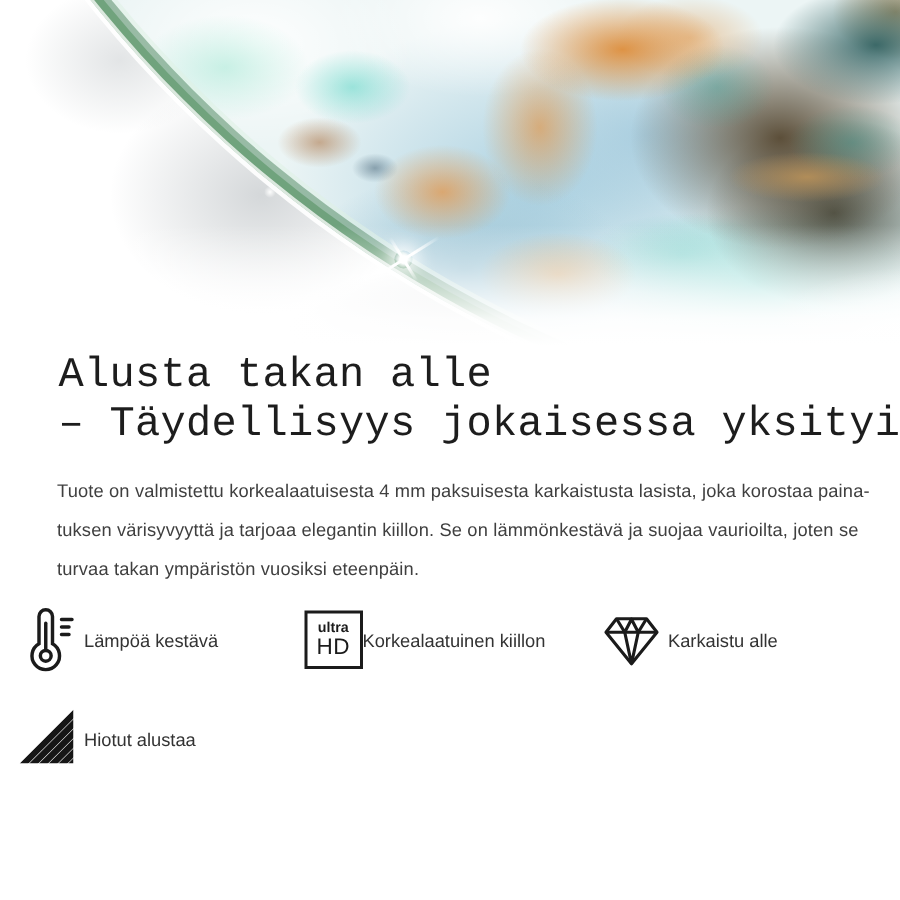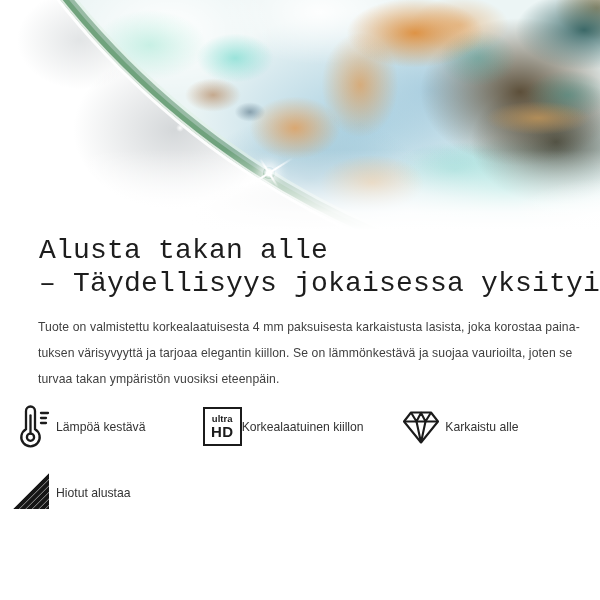--- a/index.html
+++ b/index.html
@@ -77,21 +77,21 @@
   }
   
   .features{display:grid;grid-template-columns:repeat(3,1fr);row-gap:18px;margin:10px 8px 0;}
   .feature{display:flex;align-items:center;}
   .ficon{height:48px;display:flex;align-items:center;justify-content:center;}
   .flabel{margin-top:3px;font-size:12.2px;color:#333333;line-height:15px;}
   svg.ic{display:block;}
   .uhd{width:35px;height:35px;border:2.5px solid #1b1b1b;display:flex;flex-direction:column;
     align-items:center;justify-content:center;background:#fff;}
   .uhd-top{font-size:9.5px;font-weight:700;line-height:10px;color:#1b1b1b;}
-  .uhd-hd{font-size:15px;font-weight:700;line-height:15px;color:#1b1b1b;letter-spacing:.3px;}
+  .uhd-hd{font-size:15px;font-weight:400;line-height:15px;color:#1b1b1b;letter-spacing:.3px;}
 </style>
 </head>
 <body>
 
 <div>
 
   <div class="hero">
     <div class="shadow sh1"></div>
     <div class="shadow sh2"></div>
     <div class="shadow sh3"></div>

